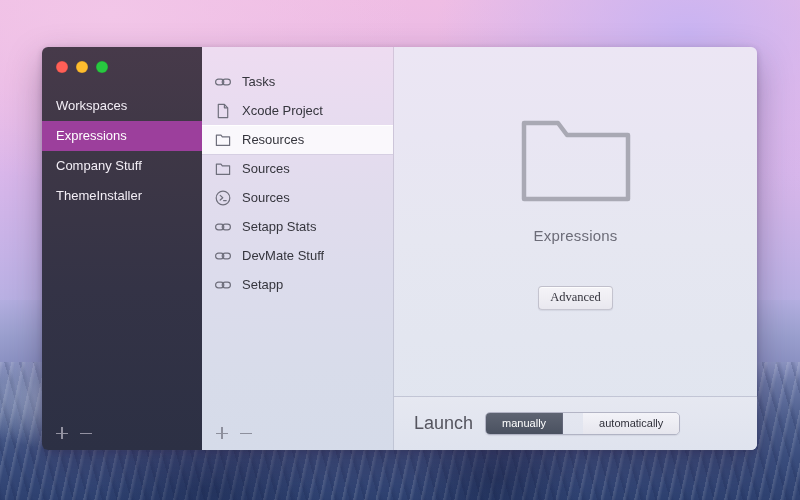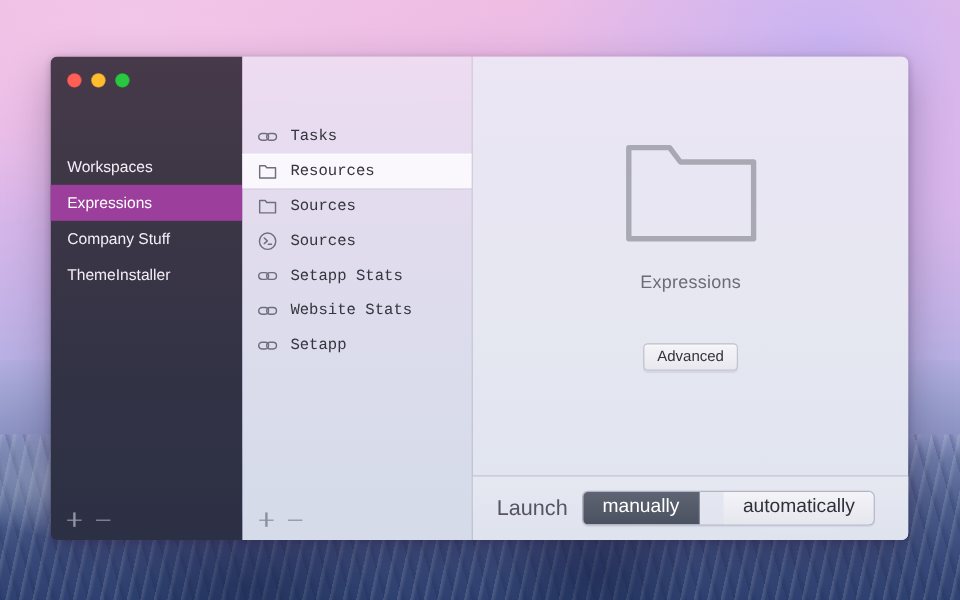--- a/index.html
+++ b/index.html
@@ -50,21 +50,21 @@
     border-radius:6px; overflow:hidden;
     display:flex;
     box-shadow:0 14px 34px rgba(40,25,60,.34), 0 2px 6px rgba(40,25,60,.24);
   }
 
   
   .sidebar {
     width:160px; flex:0 0 160px;
     background:linear-gradient(180deg,#473a4a 0%, #3e3746 26%, #343346 60%, #2c3044 100%);
     position:relative;
-    display:flex; flex-direction:column;gap:33px;
+    display:flex; flex-direction:column;
   }
   .traffic { display:flex; gap:8px; padding:14px 0 0 14px; height:36px; }
   .light { width:12px; height:12px; border-radius:50%; }
   .light.red    { background:#ff5f57; box-shadow:inset 0 0 0 .5px rgba(0,0,0,.18); }
   .light.yellow { background:#febc2e; box-shadow:inset 0 0 0 .5px rgba(0,0,0,.18); }
   .light.green  { background:#28c840; box-shadow:inset 0 0 0 .5px rgba(0,0,0,.18); }
 
   .ws-list { margin-top:8px; }
   .ws-item {
     height:30px; line-height:30px;
@@ -91,21 +91,21 @@
   .sb-btn.minus:before{ left:4px; top:9.5px; width:12px; height:1.5px; }
 
   
   .midcol {
     width:192px; flex:0 0 192px;
     position:relative;
     background:linear-gradient(180deg,#eedcf1 0%, #e8dcf0 16%, #e1dced 36%, #dcdcec 58%, #d8dcea 80%, #d5dbe9 100%);
     display:flex; flex-direction:column;
     border-right:1px solid rgba(120,120,140,.22);
   }
-  .mid-list { padding-top:52px;font-family:Liberation Mono, monospace; }
+  .mid-list { padding-top:20px; }
   .mid-item {
     height:29px; display:flex; align-items:center; gap:10px;
     padding:0 12px;
     font-size:13px; color:#35353d;
   }
   .mid-item.selected {
     background:rgba(255,255,255,.80);
     box-shadow:inset 0 1px 0 rgba(255,255,255,.9), 0 1px 0 rgba(150,150,170,.18);
   }
   .mid-icon { width:18px; height:18px; flex:0 0 18px; display:block; }
@@ -129,21 +129,21 @@
     flex:1; display:flex; flex-direction:column;
     align-items:center; justify-content:flex-start;
     padding-top:70px;
   }
   .big-folder { width:112px; height:88px; display:block; }
   .detail-title {
     margin-top:22px; font-size:15px; color:#6c6c78; letter-spacing:.2px;
   }
   .advanced-wrap { margin-top:42px; }
   .advanced-btn {
-    font-family:Liberation Sans, sans-serif;
+    font-family:Liberation Serif, serif;
     font-size:12.5px; color:#33333c;
     padding:3px 11px 4px;
     background:linear-gradient(180deg,#f5f4f8 0%, #e9e8ef 100%);
     border:1px solid rgba(130,130,150,.40);
     border-radius:4px;
     box-shadow:0 1px 0 rgba(255,255,255,.7) inset, 0 1px 1px rgba(80,80,110,.10);
   }
 
   .detail-footer {
     height:54px; flex:0 0 54px;
@@ -152,21 +152,21 @@
     display:flex; align-items:center; padding-left:20px; gap:12px;
   }
   .launch-label { font-size:18px; color:#55555f; }
   .segmented {
     display:flex; border-radius:5px; overflow:hidden;
     border:1px solid rgba(120,120,145,.45);
     box-shadow:0 1px 1px rgba(80,80,110,.10);
   }
   .seg {
     font-family:"Liberation Sans", sans-serif;
-    font-size:16px; padding:4px 16px 5px;
+    font-size:11px; padding:4px 16px 5px;
     border:0; border-right:1px solid rgba(120,120,145,.40);
     background:linear-gradient(180deg,#f3f3f8 0%, #e6e6ee 100%);
     color:#30303a;
   }
   .seg:last-child { border-right:0;margin-left:20px; }
   .seg.active {
     background:linear-gradient(180deg,#5e6472 0%, #4a5160 100%);
     color:#ffffff;
   }
 </style>
@@ -215,20 +215,29 @@
       <div class="mid-item">
         <span class="mid-icon">
           <svg viewBox="0 0 18 18" width="18" height="18" fill="none" stroke="#6f6f7c" stroke-width="1.2">
             <rect x="1.6" y="6.2" width="8.2" height="5.6" rx="2.8"></rect>
             <rect x="8.2" y="6.2" width="8.2" height="5.6" rx="2.8"></rect>
           </svg>
         </span>
         <span class="mid-label">Tasks</span>
       </div>
 
+      <div class="mid-item">
+        <span class="mid-icon">
+          <svg viewBox="0 0 18 18" width="18" height="18" fill="none" stroke="#6f6f7c" stroke-width="1.2" stroke-linejoin="round">
+            <path d="M4.3 2.4h6.1l3.3 3.4v9.8H4.3z"></path>
+            <path d="M10.4 2.4v3.4h3.3"></path>
+          </svg>
+        </span>
+        <span class="mid-label">Xcode Project</span>
+      </div>
 
       <div class="mid-item selected">
         <span class="mid-icon">
           <svg viewBox="0 0 18 18" width="18" height="18" fill="none" stroke="#6f6f7c" stroke-width="1.2" stroke-linejoin="round">
             <path d="M2.4 4.1h4.6l1.3 1.7h7.3v8.6H2.4z"></path>
           </svg>
         </span>
         <span class="mid-label">Resources</span>
       </div>
 
@@ -262,21 +271,21 @@
         <span class="mid-label">Setapp Stats</span>
       </div>
 
       <div class="mid-item">
         <span class="mid-icon">
           <svg viewBox="0 0 18 18" width="18" height="18" fill="none" stroke="#6f6f7c" stroke-width="1.2">
             <rect x="1.6" y="6.2" width="8.2" height="5.6" rx="2.8"></rect>
             <rect x="8.2" y="6.2" width="8.2" height="5.6" rx="2.8"></rect>
           </svg>
         </span>
-        <span class="mid-label">Website Stats</span>
+        <span class="mid-label">DevMate Stuff</span>
       </div>
 
       <div class="mid-item">
         <span class="mid-icon">
           <svg viewBox="0 0 18 18" width="18" height="18" fill="none" stroke="#6f6f7c" stroke-width="1.2">
             <rect x="1.6" y="6.2" width="8.2" height="5.6" rx="2.8"></rect>
             <rect x="8.2" y="6.2" width="8.2" height="5.6" rx="2.8"></rect>
           </svg>
         </span>
         <span class="mid-label">Setapp</span>

